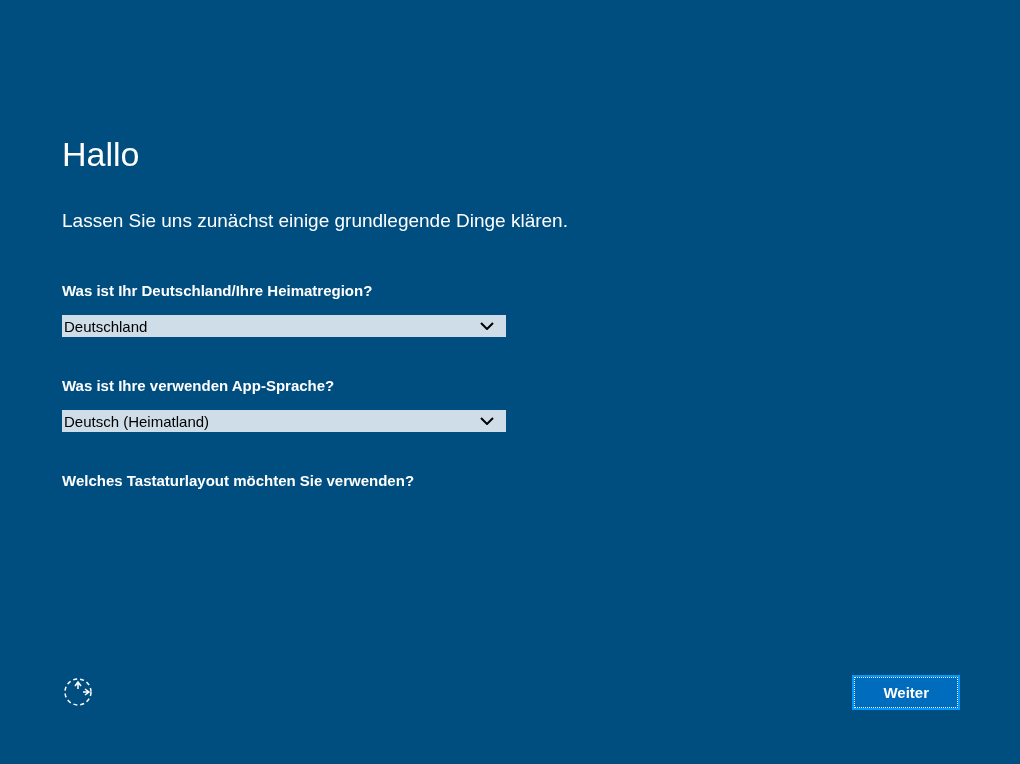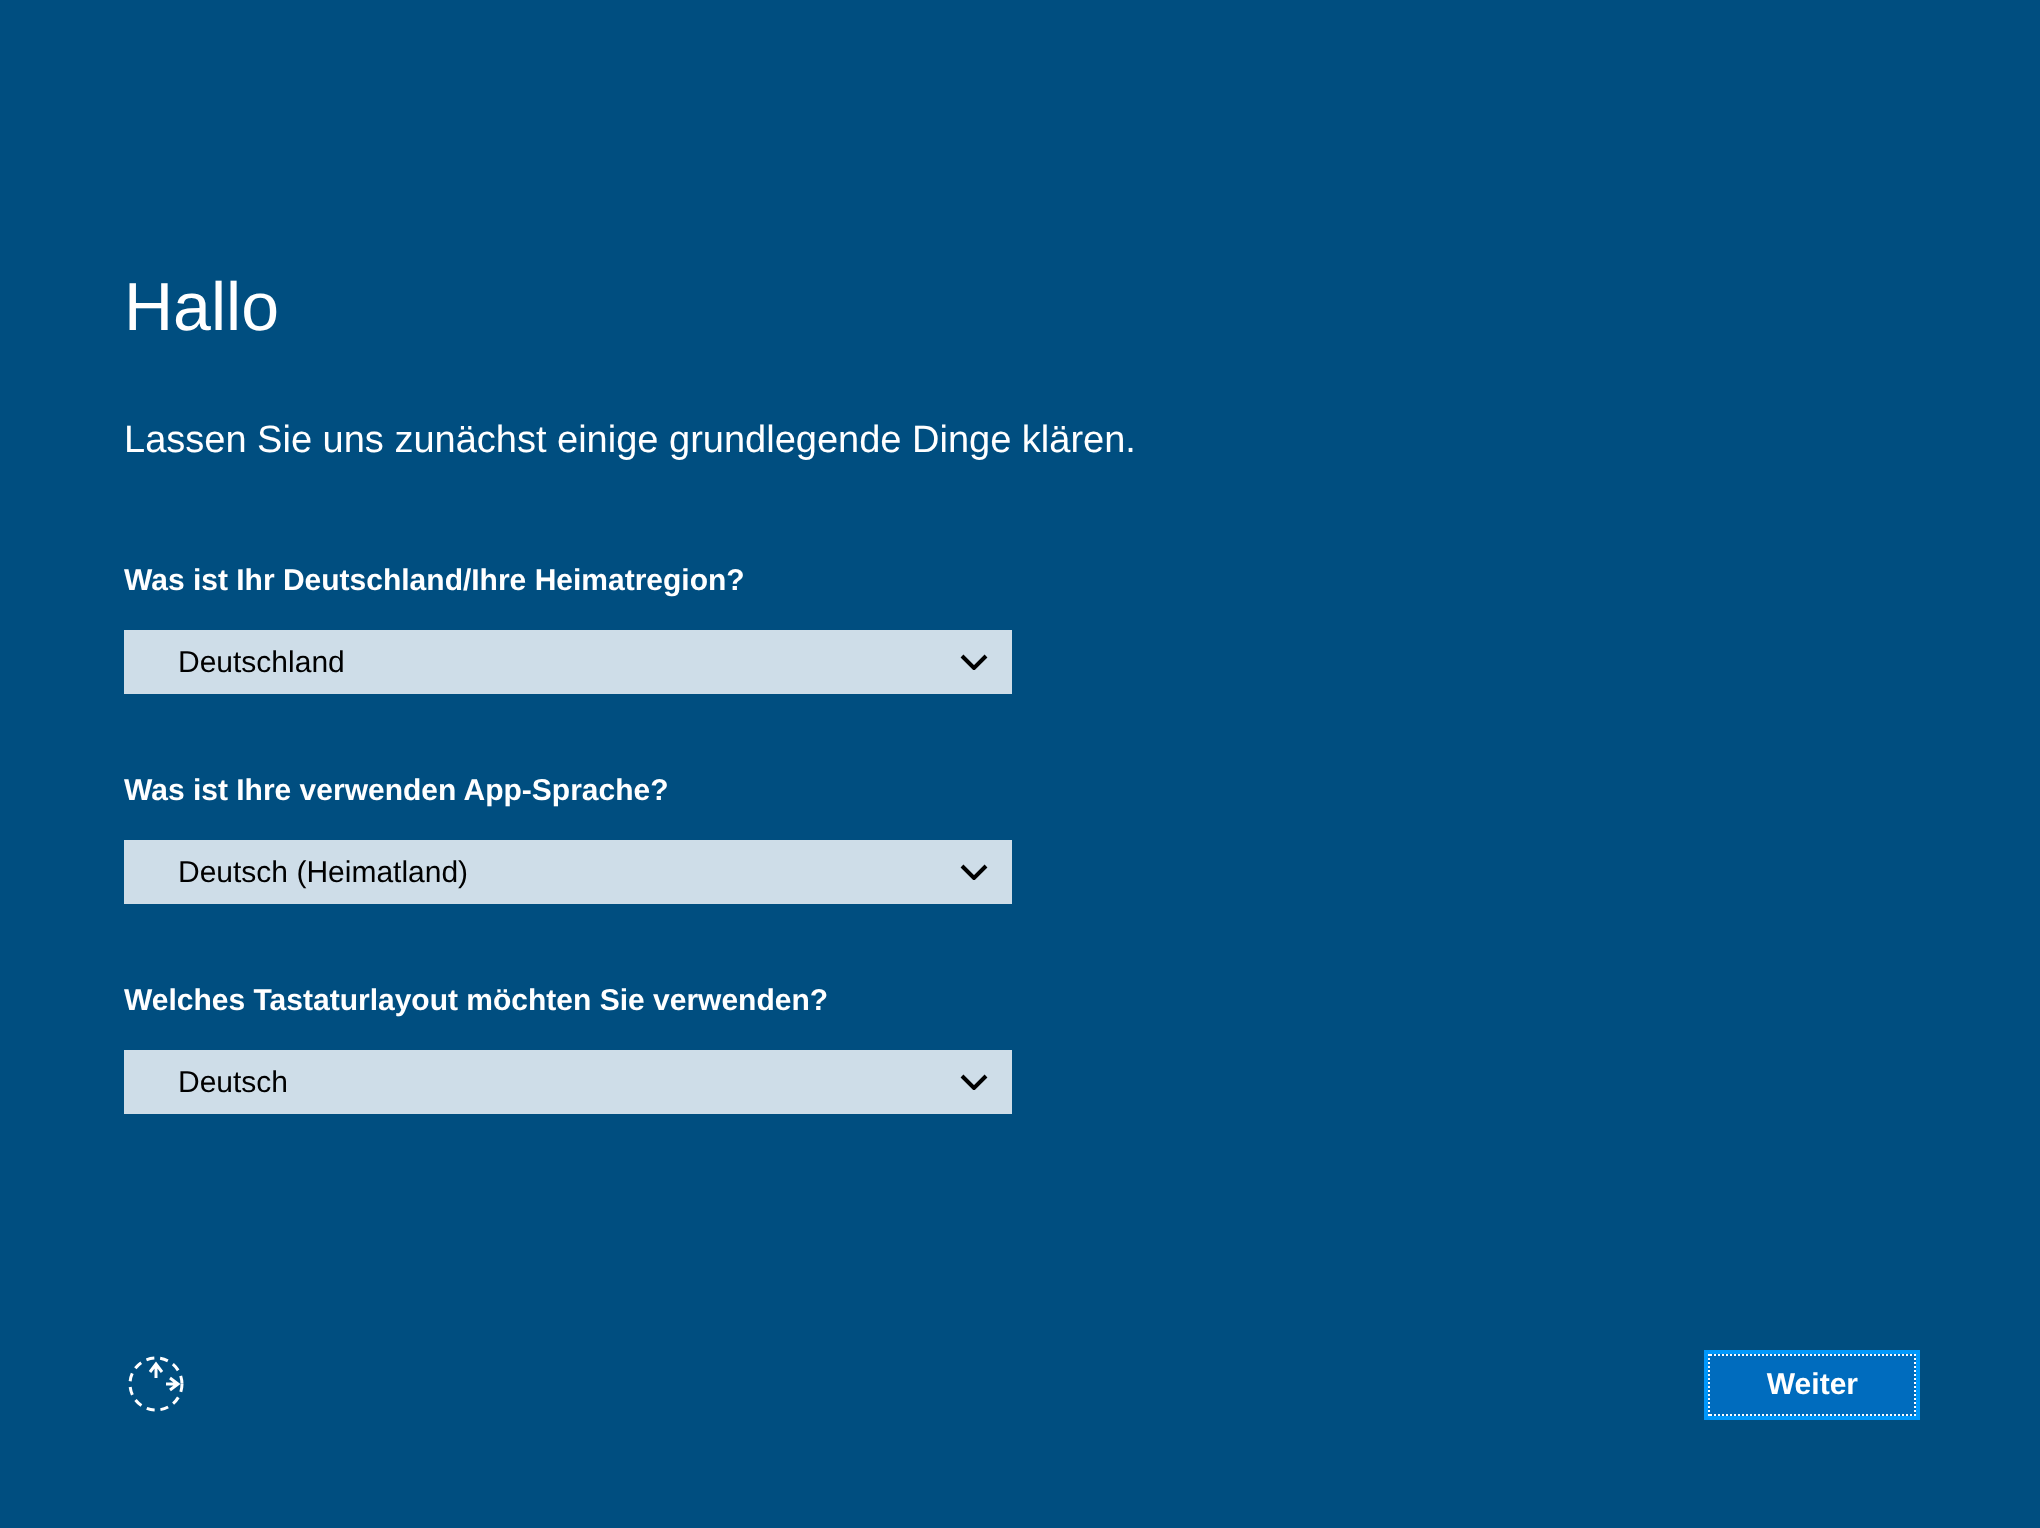--- a/index.html
+++ b/index.html
@@ -32,27 +32,27 @@
     .field-group {
       margin-bottom: 40px;
     }
     .field-label {
       font-size: 15px;
       font-weight: 600;
       margin-bottom: 16px;
     }
     .dropdown {
       width: 444px;
-      height: 32px;
+      height: 22px;
       background-color: #cedde8;
       color: #000000;
       display: flex;
       align-items: center;
       justify-content: space-between;
-      padding: 0 12px 0 27px;
+      padding: 0 12px 0 2px;
       cursor: pointer;
       font-size: 15px;
     }
     .dropdown-value {
       color: #000000;
     }
     .chevron-down {
       width: 14px;
       height: 14px;
       display: flex;
@@ -119,28 +119,20 @@
       <span class="chevron-down">
         <svg viewBox="0 0 14 8" fill="none">
           <path d="M1 1 L7 7 L13 1" stroke="#000000" stroke-width="2" fill="none"></path>
         </svg>
       </span>
     </div>
   </div>
 
   <div class="field-group">
     <div class="field-label">Welches Tastaturlayout möchten Sie verwenden?</div>
-    <div class="dropdown">
-      <span class="dropdown-value">Deutsch</span>
-      <span class="chevron-down">
-        <svg viewBox="0 0 14 8" fill="none">
-          <path d="M1 1 L7 7 L13 1" stroke="#000000" stroke-width="2" fill="none"></path>
-        </svg>
-      </span>
-    </div>
   </div>
 </div>
 
 <div class="footer">
   <div class="ease-of-access-icon">
     <svg width="30" height="30" viewBox="0 0 30 30">
       <circle cx="15" cy="15" r="13" fill="none" stroke="#ffffff" stroke-width="1.5" stroke-dasharray="4 3"></circle>
       <path d="M15 5 L15 12 M12 9 L15 5 L18 9" stroke="#ffffff" stroke-width="1.5" fill="none"></path>
       <path d="M20 15 L25 15 M22 12 L26 15 L22 18" stroke="#ffffff" stroke-width="1.5" fill="none"></path>
     </svg>

